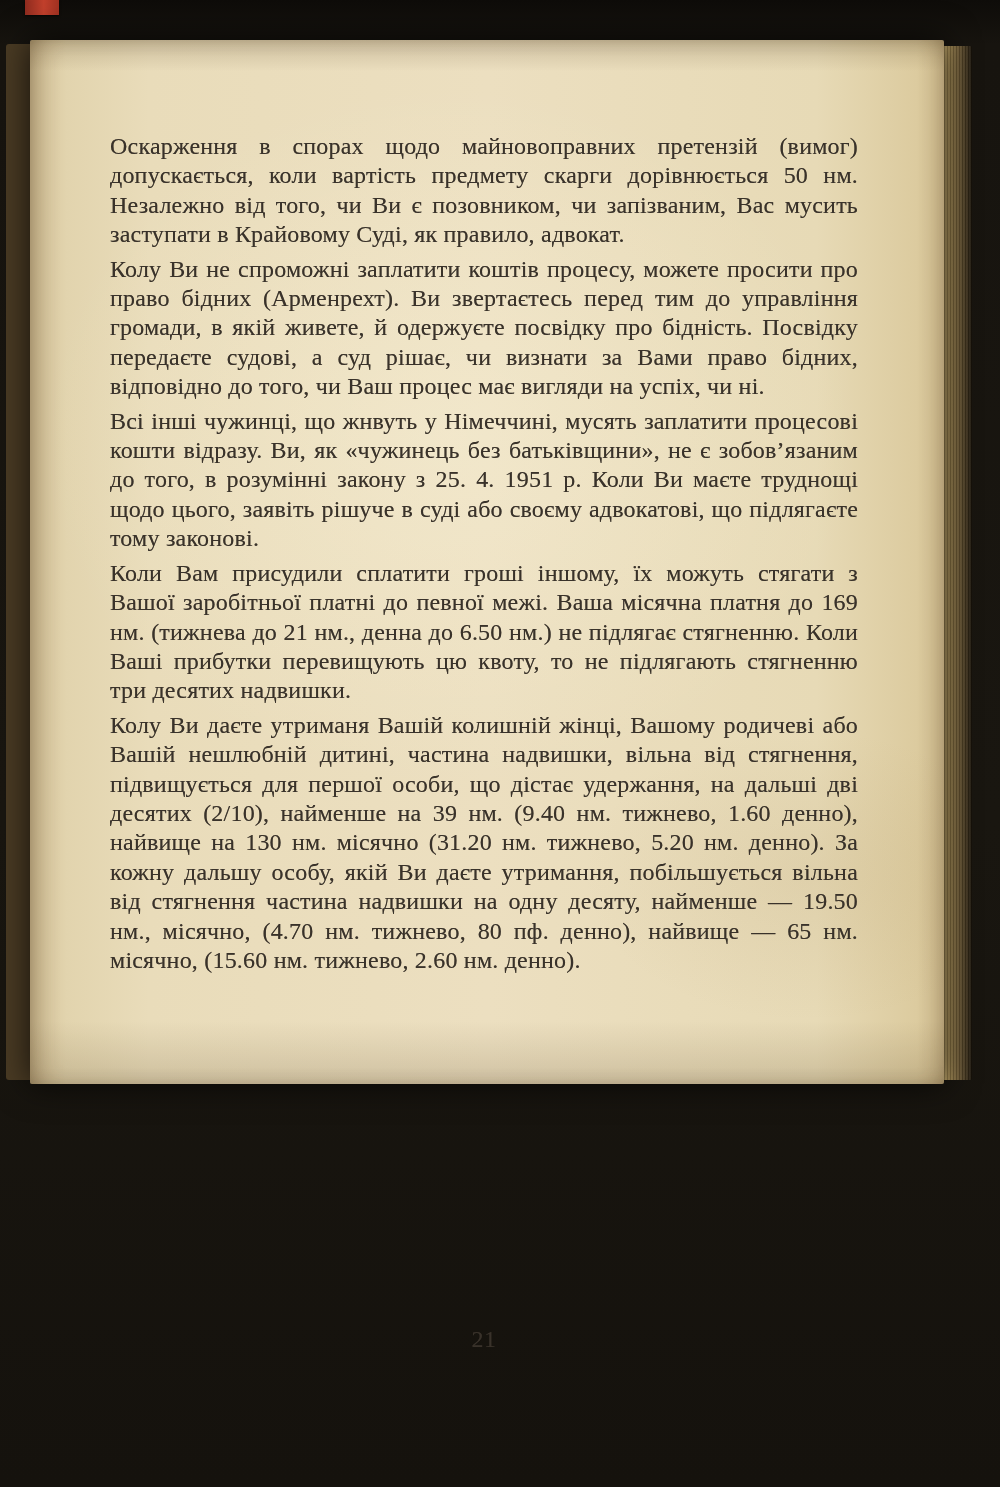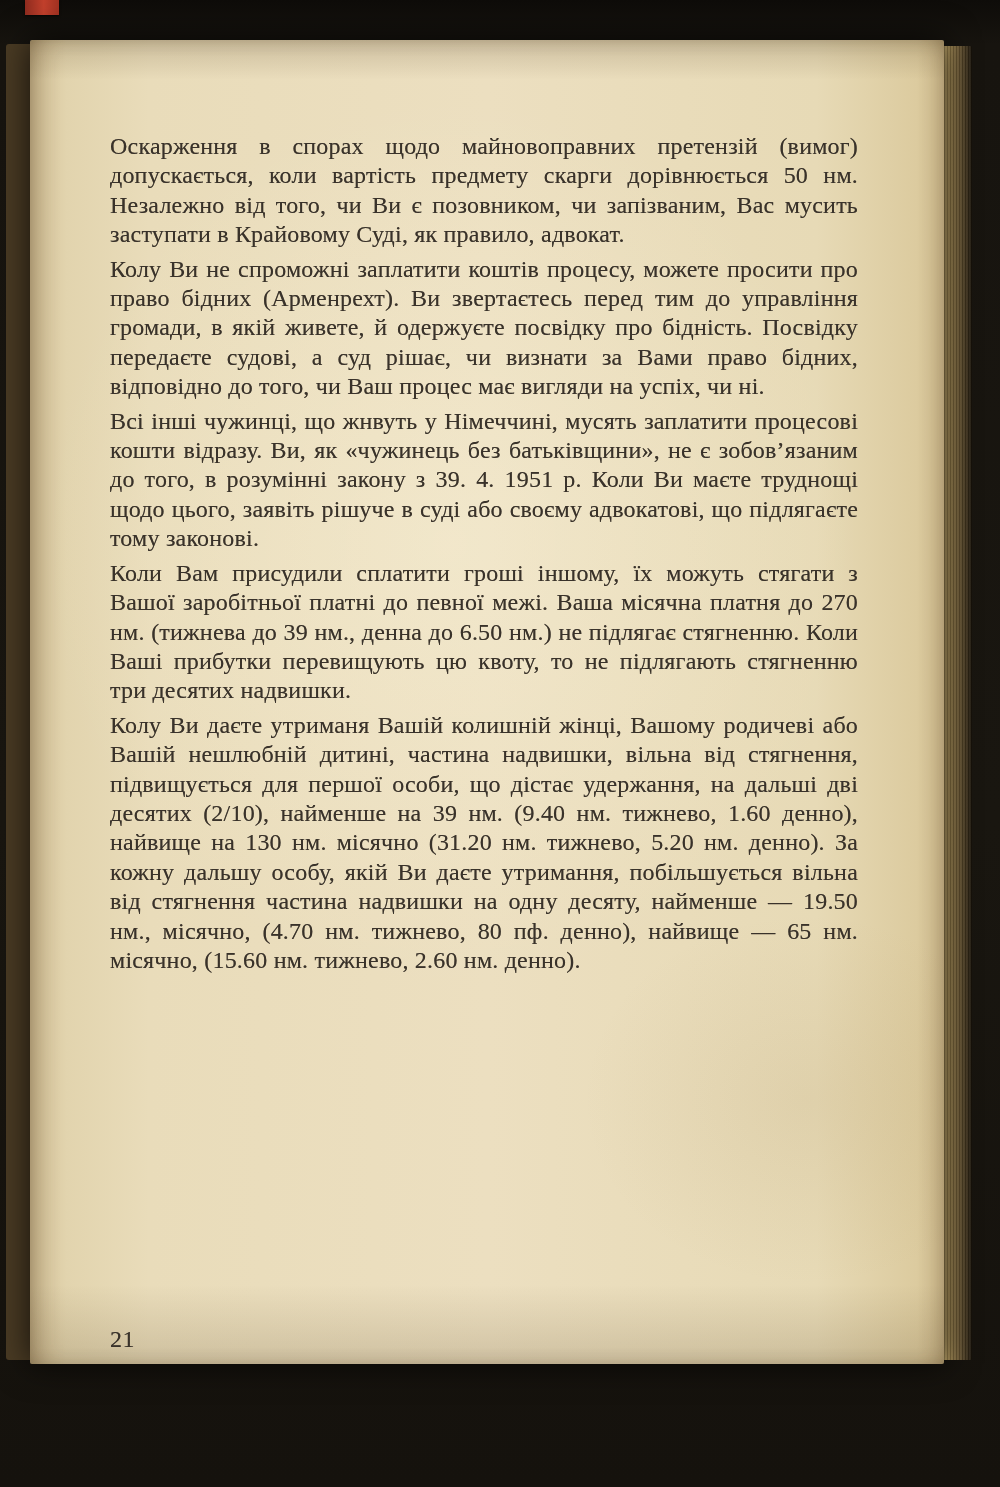--- a/index.html
+++ b/index.html
@@ -25,21 +25,21 @@
       height: 15px;
       background: linear-gradient(90deg, #8f2c1f 0%, #c2402c 55%, #a33222 100%);
       box-shadow: 0 1px 2px rgba(0,0,0,0.6);
     }
 
     .book {
       position: absolute;
       left: 6px;
       top: 40px;
       width: 966px;
-      height: 1324px;
+      height: 1044px;
     }
 
     
     .spine-sliver {
       position: absolute;
       left: 0;
       top: 4px;
       width: 26px;
       height: calc(100% - 8px);
       background:
@@ -99,39 +99,39 @@
     }
     .text-block p {
       margin: 0 0 5px 0;
     }
 
     .page-number {
       position: absolute;
       left: 80px;
       top: 1286px;
       width: 748px;
-      text-align: left;
+      text-align: center;
       color: #39322a;
       font-size: 24px;
       letter-spacing: 0.5px;
       text-shadow: 0 0 0.5px rgba(57,50,42,0.55);
     }
   </style>
 </head>
 <body>
 
 <div class="red-marker"></div>
 
 <div class="book">
   <div class="spine-sliver"></div>
   <div class="page-stack"></div>
 
   <div class="page">
     <div class="text-block">
       <p>Оскарження в спорах щодо майновоправних претензій (вимог) допускається, коли вартість предмету скарги дорівнюється 50 нм. Незалежно від того, чи Ви є позовником, чи запізваним, Вас мусить заступати в Крайовому Суді, як правило, адвокат.</p>
       <p>Колу Ви не спроможні заплатити коштів процесу, можете просити про право бідних (Арменрехт). Ви звертаєтесь перед тим до управління громади, в якій живете, й одержуєте посвідку про бідність. Посвідку передаєте судові, а суд рішає, чи визнати за Вами право бідних, відповідно до того, чи Ваш процес має вигляди на успіх, чи ні.</p>
-      <p>Всі інші чужинці, що жнвуть у Німеччині, мусять заплатити процесові кошти відразу. Ви, як «чужинець без батьківщини», не є зобов’язаним до того, в розумінні закону з 39. 4. 1951 р. Коли Ви маєте труднощі щодо цього, заявіть рішуче в суді або своєму адвокатові, що підлягаєте тому законові.</p>
-      <p>Коли Вам присудили сплатити гроші іншому, їх можуть стягати з Вашої заробітньої платні до певної межі. Ваша місячна платня до 270 нм. (тижнева до 39 нм., денна до 6.50 нм.) не підлягає стягненню. Коли Ваші прибутки перевищують цю квоту, то не підлягають стягненню три десятих надвишки.</p>
+      <p>Всі інші чужинці, що жнвуть у Німеччині, мусять заплатити процесові кошти відразу. Ви, як «чужинець без батьківщини», не є зобов’язаним до того, в розумінні закону з 25. 4. 1951 р. Коли Ви маєте труднощі щодо цього, заявіть рішуче в суді або своєму адвокатові, що підлягаєте тому законові.</p>
+      <p>Коли Вам присудили сплатити гроші іншому, їх можуть стягати з Вашої заробітньої платні до певної межі. Ваша місячна платня до 169 нм. (тижнева до 21 нм., денна до 6.50 нм.) не підлягає стягненню. Коли Ваші прибутки перевищують цю квоту, то не підлягають стягненню три десятих надвишки.</p>
       <p>Колу Ви даєте утриманя Вашій колишній жінці, Вашому родичеві або Вашій нешлюбній дитині, частина надвишки, вільна від стягнення, підвищується для першої особи, що дістає удержання, на дальші дві десятих (2/10), найменше на 39 нм. (9.40 нм. тижнево, 1.60 денно), найвище на 130 нм. місячно (31.20 нм. тижнево, 5.20 нм. денно). За кожну дальшу особу, якій Ви даєте утримання, побільшується вільна від стягнення частина надвишки на одну десяту, найменше — 19.50 нм., місячно, (4.70 нм. тижнево, 80 пф. денно), найвище — 65 нм. місячно, (15.60 нм. тижнево, 2.60 нм. денно).</p>
     </div>
     <div class="page-number">21</div>
   </div>
 </div>
 
 </body></html>

